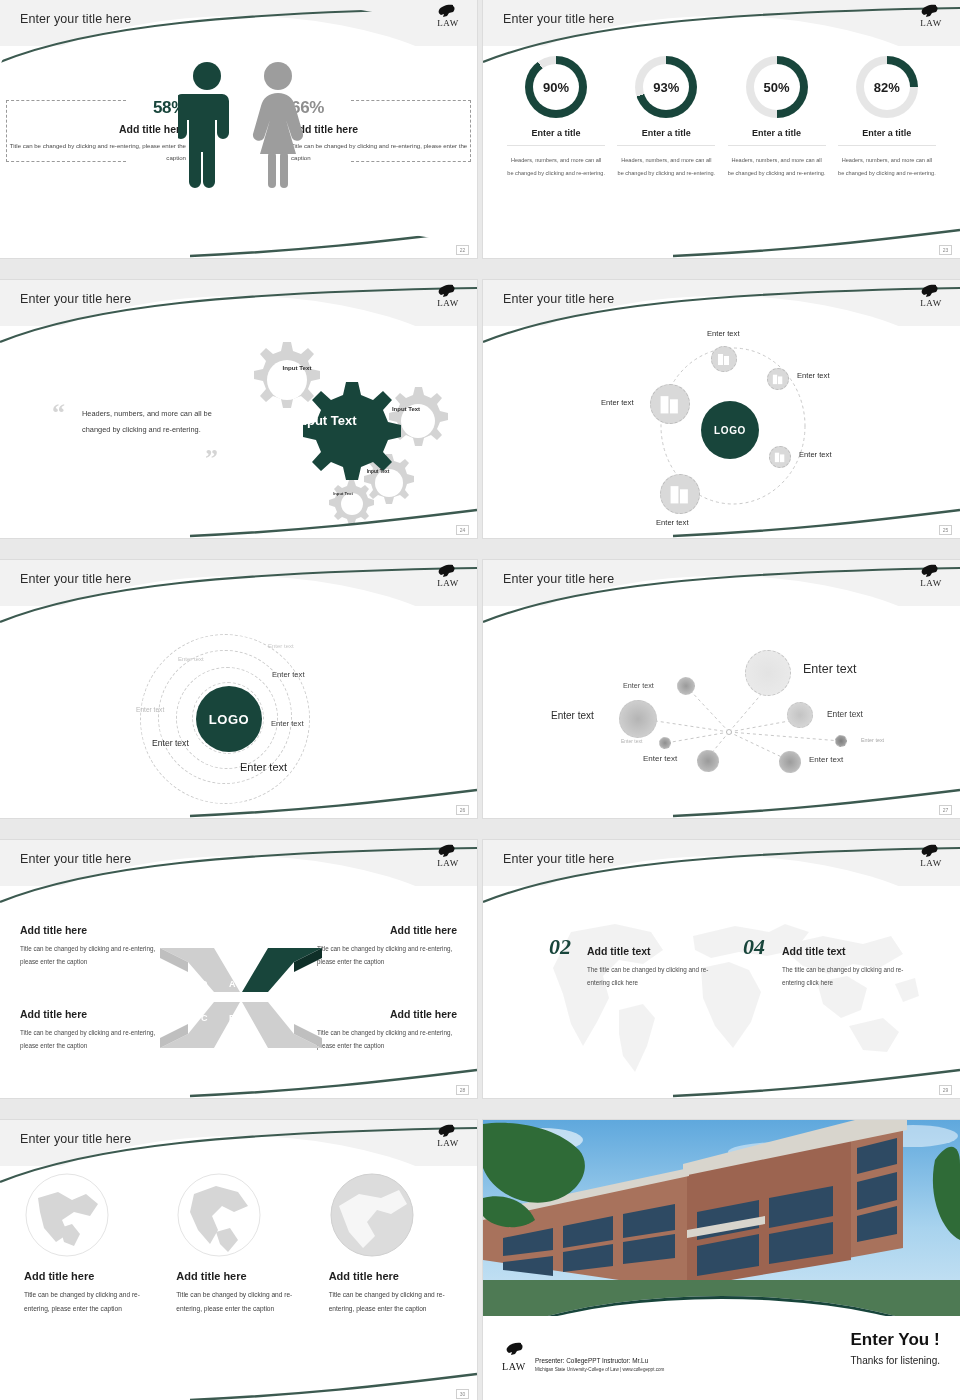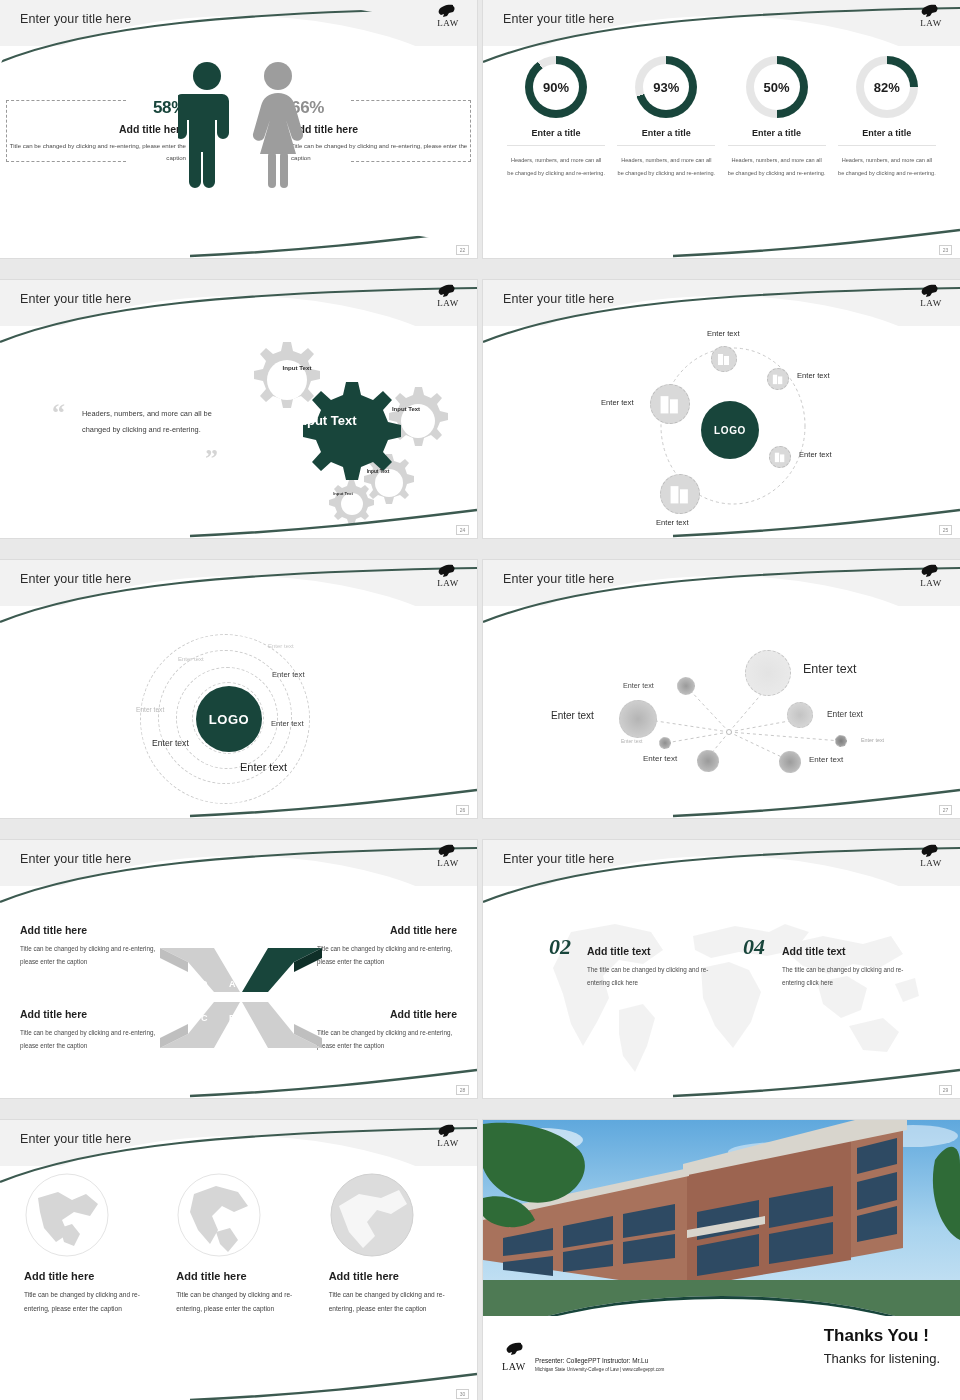--- a/index.html
+++ b/index.html
@@ -134,21 +134,21 @@
 
   
   .photo { position:absolute; left:0; top:0; width:100%; height:196px; overflow:hidden; }
   .sky { position:absolute; inset:0; background:linear-gradient(#5fa8dd,#a8d3ee 55%,#cfe6f5); }
   .photo-mask { position:absolute; left:-8%; bottom:-70px; width:116%; height:90px;
                 background:#ffffff; border-radius:50% 50% 0 0 / 100% 100% 0 0; }
   .photo-arc { position:absolute; left:-8%; bottom:-70px; width:116%; height:90px;
                border-top:3px solid #18453b; border-radius:50% 50% 0 0 / 100% 100% 0 0; }
   .thanks { position:absolute; right:20px; bottom:36px; text-align:left; }
   .thanks-h { font-size:17px; font-weight:bold; color:#111; }
-  .thanks-s { font-size:13px; color:#222; margin-top:5px; }
+  .thanks-s { font-size:10px; color:#222; margin-top:5px; }
   .pres { position:absolute; left:52px; bottom:30px; }
   .pres-1 { font-size:6.4px; color:#222; }
   .pres-2 { font-size:4.6px; color:#333; margin-top:3px; }
   .pres-logo { position:absolute; left:16px; bottom:28px; width:30px; text-align:center; }
 </style>
 </head>
 <body>
 
 <div id="grid">
 
@@ -624,21 +624,21 @@
           <path d="M0,4 C30,0 72,6 96,30 C110,46 98,72 72,80 C40,90 8,70 0,48 Z"></path>
           <path d="M0,78 C22,72 44,82 52,100 C36,112 10,108 0,96 Z"></path>
           <path d="M452,40 C466,20 477,24 477,44 L477,120 C460,112 444,78 452,40 Z"></path>
         </g>
         <rect x="0" y="160" width="477" height="36" fill="#4e7a54"></rect>
       </svg>
       <div class="photo-mask"></div>
       <div class="photo-arc"></div>
     </div>
     <div class="thanks">
-      <div class="thanks-h">Thanks You !</div>
+      <div class="thanks-h">Enter You !</div>
       <div class="thanks-s">Thanks for listening.</div>
     </div>
     <div class="pres-logo">
       <svg style="display:block;height:14px;width:100%;" viewBox="0 0 30 14">
           <path d="M22 1c-5-1-12 1-14 5 -1 2 0 4 2 5l3-1 -1 3 4-1 2-3 4-1c2-2 2-5 0-6z" fill="#111"></path>
         </svg>
       <span style="font-family:'Liberation Serif',serif;font-size:10px;letter-spacing:.6px;color:#111;">LAW</span>
     </div>
     <div class="pres">
       <div class="pres-1">Presenter: CollegePPT   Instructor: Mr.Lu</div>

